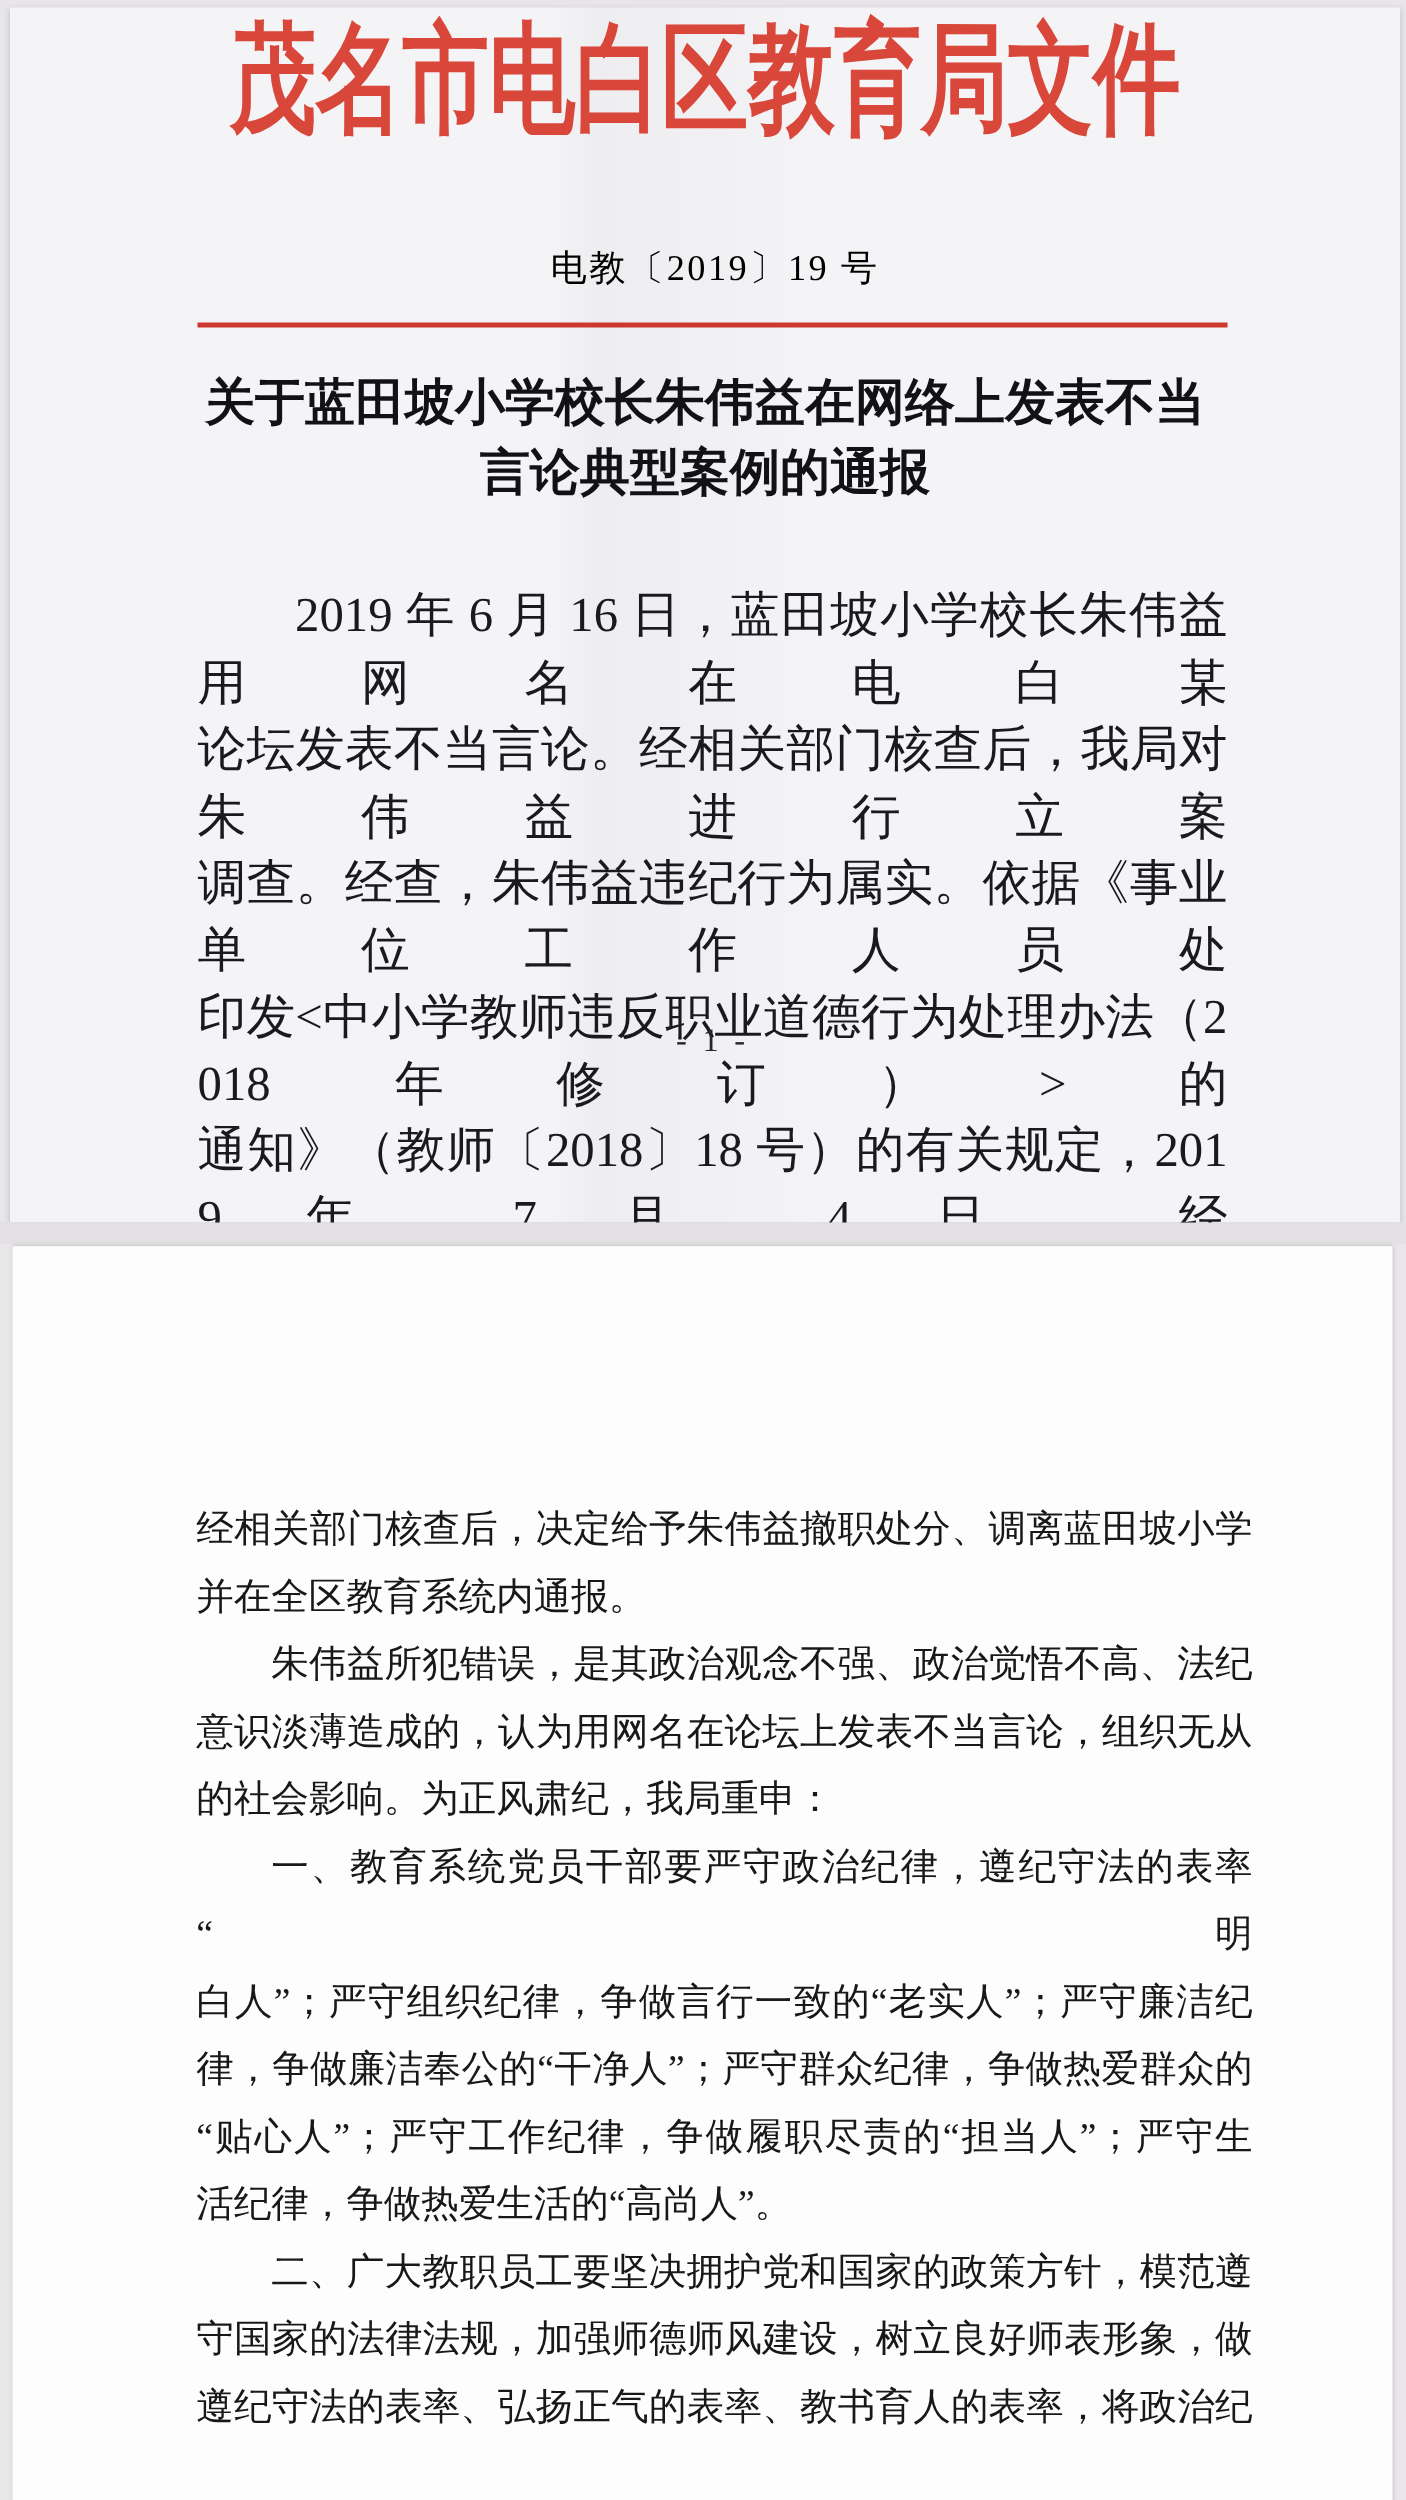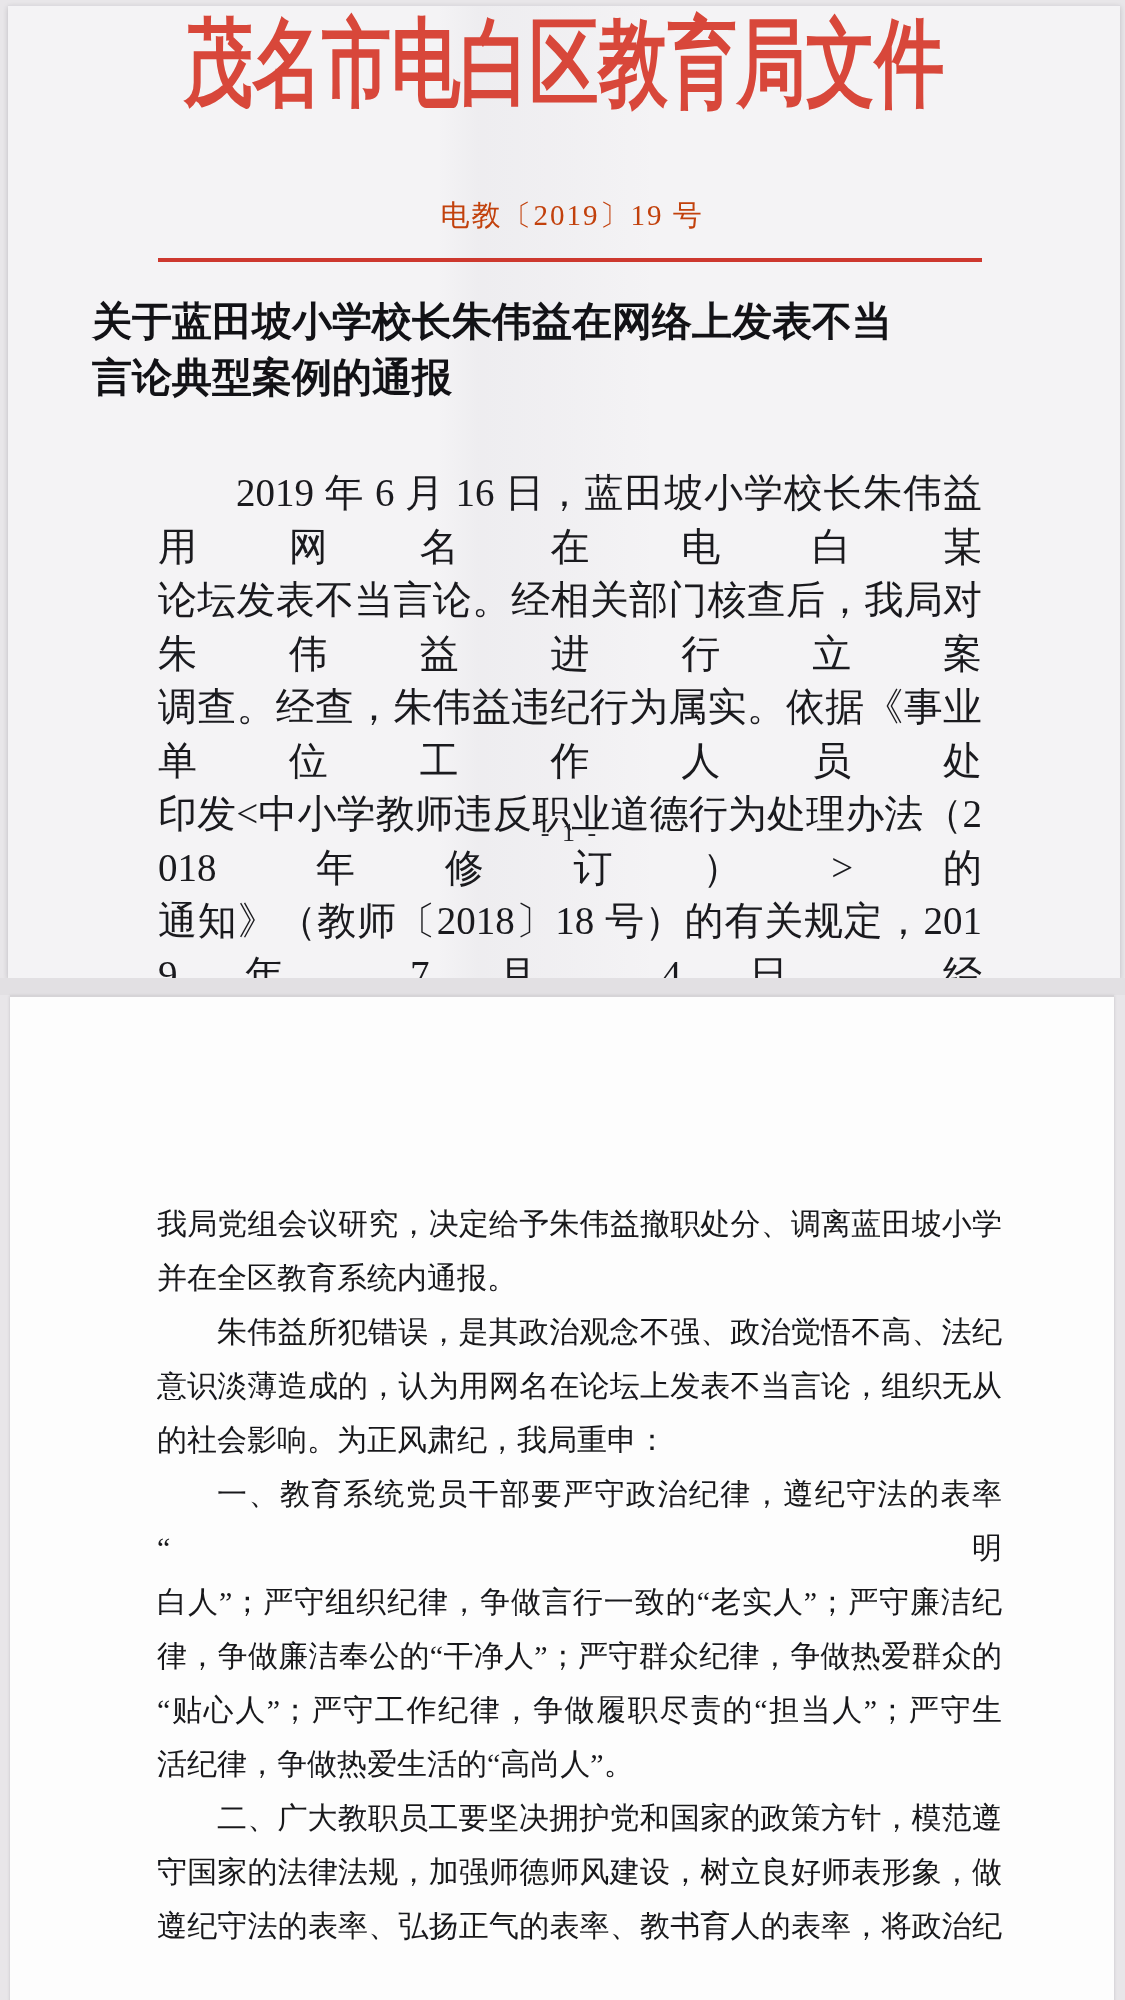--- a/index.html
+++ b/index.html
@@ -44,29 +44,29 @@
   }
   .agency-inner{
     display:inline-block;
     font-size:96px;line-height:100px;letter-spacing:0;
     transform:scaleX(.72);transform-origin:50% 50%;
   }
   .docnum{
     position:absolute;top:192px;left:0;width:100%;
     text-align:center;text-indent:16px;
     font-size:29px;line-height:34px;letter-spacing:2px;
-    color:#c2410c;
+    color:#000000;
   }
   .redline{
     position:absolute;top:252px;left:150px;width:824px;height:4px;
     background:var(--rule_red,#cd382e);
   }
   .doc-title{
     position:absolute;top:288px;left:84px;width:944px;margin:0;
-    text-align:left;
+    text-align:center;
     font-size:40px;line-height:56px;font-weight:bold;
     color:#121216;
   }
   .body1{
     position:absolute;top:460px;left:150px;width:824px;
     font-size:39px;line-height:53.5px;color:#1a1a1e;
   }
   .body2{
     position:absolute;top:200px;left:147px;width:845px;
     font-size:30px;line-height:54px;color:#18181b;
@@ -110,21 +110,21 @@
       <div class="bl fill">通知》（教师〔2018〕18 号）的有关规定，2019 年 7 月 4 日，经</div>
     </div>
 
     <div class="pagenum">- 1 -</div>
   </section>
 
   <div class="page-gap"></div>
 
   <section class="page page2">
     <div class="body2">
-      <div class="bl fill">我局党组会议研究，决定给予朱伟益撤职处分、调离蓝田坡小学</div>
+      <div class="bl fill">经相关部门核查后，决定给予朱伟益撤职处分、调离蓝田坡小学</div>
       <div class="bl end">并在全区教育系统内通报。</div>
       <div class="bl fill ind">朱伟益所犯错误，是其政治观念不强、政治觉悟不高、法纪</div>
       <div class="bl fill">意识淡薄造成的，认为用网名在论坛上发表不当言论，组织无从</div>
       <div class="bl end">的社会影响。为正风肃纪，我局重申：</div>
       <div class="bl fill ind">一、教育系统党员干部要严守政治纪律，遵纪守法的表率“明</div>
       <div class="bl fill">白人”；严守组织纪律，争做言行一致的“老实人”；严守廉洁纪</div>
       <div class="bl fill">律，争做廉洁奉公的“干净人”；严守群众纪律，争做热爱群众的</div>
       <div class="bl fill">“贴心人”；严守工作纪律，争做履职尽责的“担当人”；严守生</div>
       <div class="bl end">活纪律，争做热爱生活的“高尚人”。</div>
       <div class="bl fill ind">二、广大教职员工要坚决拥护党和国家的政策方针，模范遵</div>

